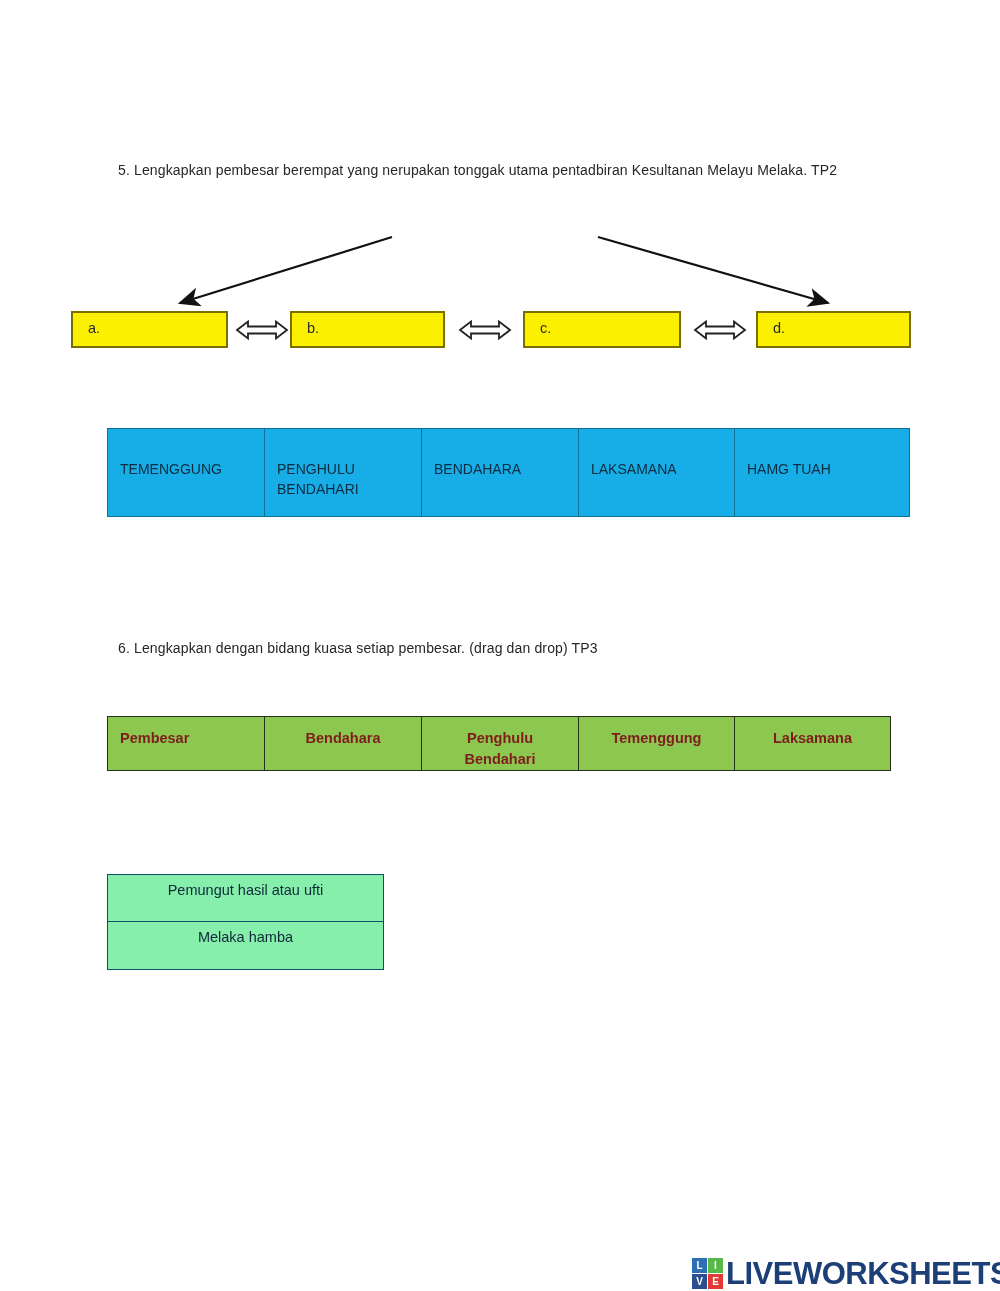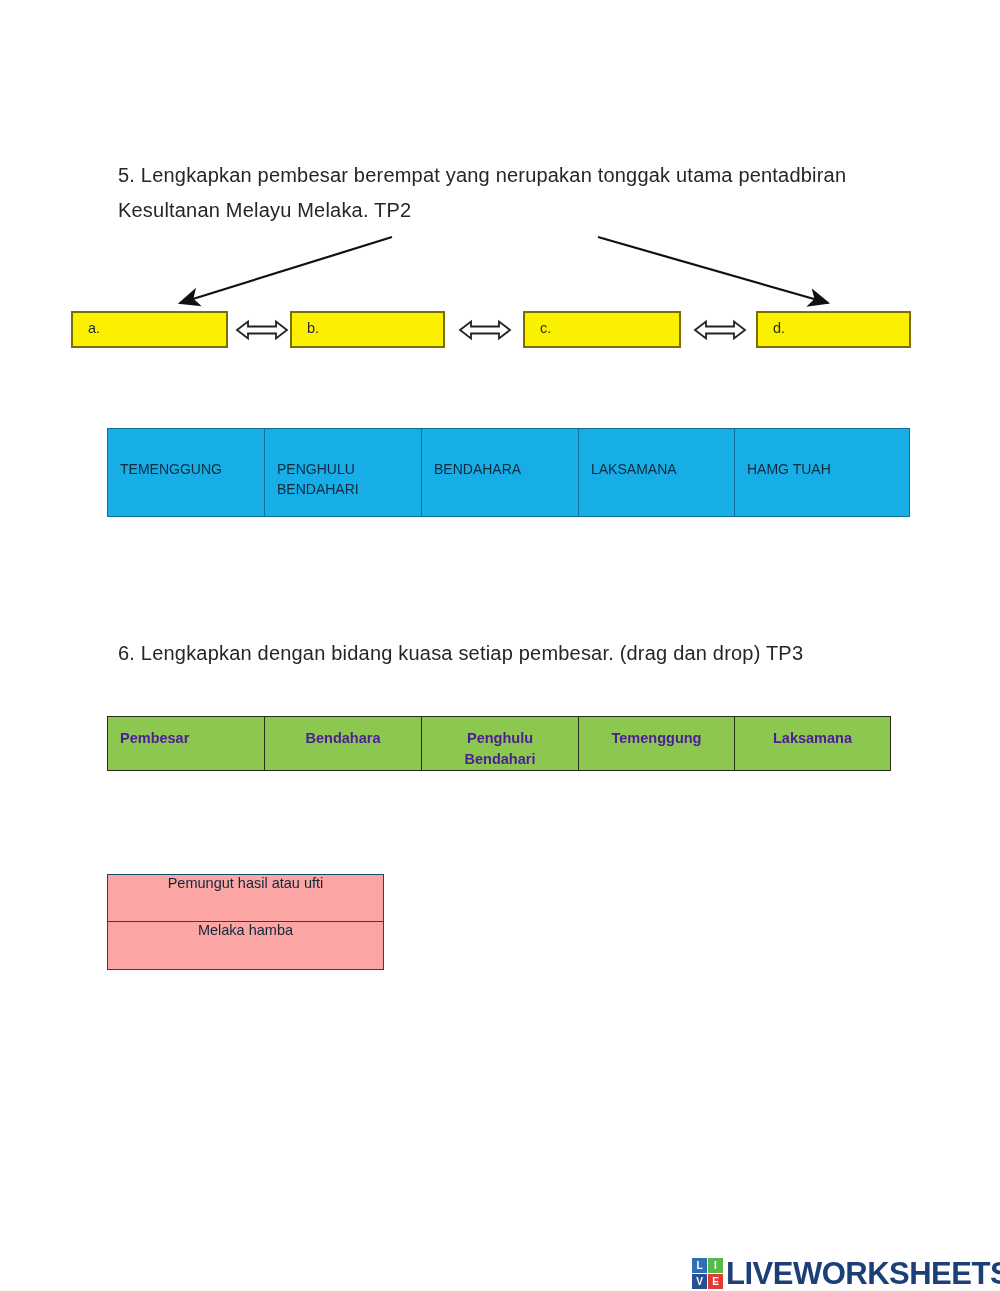--- a/index.html
+++ b/index.html
@@ -12,21 +12,21 @@
     height: 1291px;
     position: relative;
     font-family: "Liberation Sans", sans-serif;
     color: #1a1a1a;
     overflow: hidden;
   }
 
   
   .question {
     position: absolute;
-    font-size: 20px;
+    font-size: 14px;
     line-height: 1.75;
     color: #262626;
     letter-spacing: 0.01em;
   }
   #q5-text { left: 118px; top: 158px; width: 760px; }
   #q6-text { left: 118px; top: 636px; width: 760px; }
 
   
   #diagram {
     position: absolute;
@@ -117,21 +117,21 @@
   #greentable {
     left: 107px;
     top: 716px;
     width: 783px;
   }
   #greentable td {
     background: #8CC750;
     border-color: #24301a;
     font-size: 14.5px;
     font-weight: bold;
-    color: #4c1d95;
+    color: #7f1d1d;
     line-height: 1.45;
   }
   #greentable .hdr-first {
     height: 52px;
     padding: 11px 0 0 12px;
     text-align: left;
   }
   #greentable .hdr {
     height: 52px;
     padding: 11px 8px 0 8px;
@@ -147,28 +147,29 @@
   }
 
   
   #draglist {
     position: absolute;
     left: 107px;
     top: 874px;
     width: 277px;
   }
   .drag-item {
-    background: #fca5a5;
+    background: #86efac;
     border: 1.5px solid #0f4d68;
     border-bottom-width: 0;
     box-sizing: border-box;
     height: 47px;
     display: flex;
     align-items: flex-start;
     justify-content: center;
+    padding-top: 7px;
     font-size: 14.5px;
     color: #10283a;
   }
   .drag-item:last-child {
     border-bottom-width: 1.5px;
     height: 49px;
   }
 
   
   #lw-logo {

